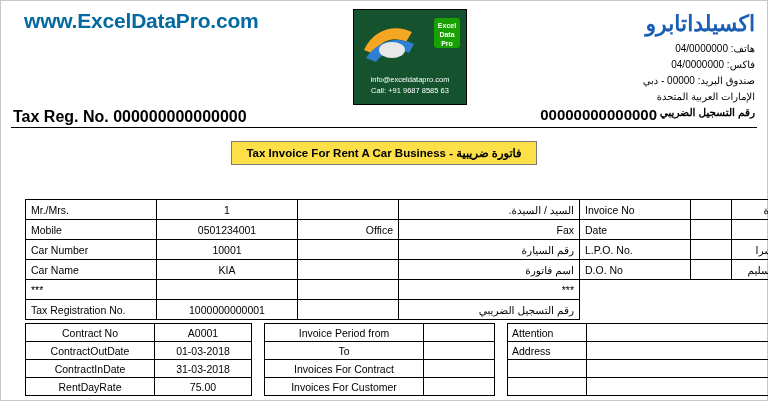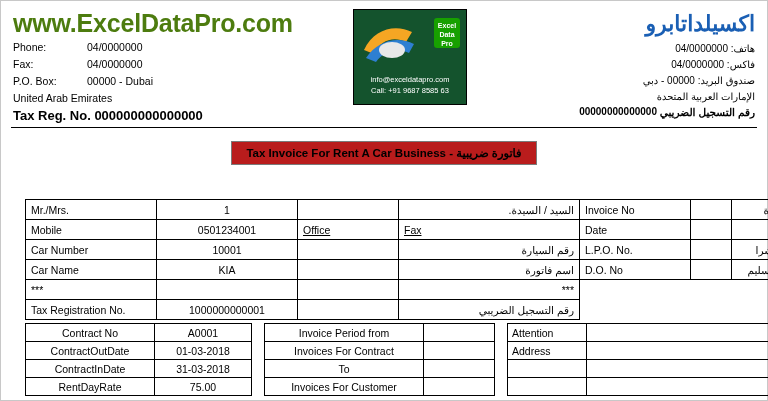--- a/index.html
+++ b/index.html
@@ -23,46 +23,46 @@
     border: 1px solid #c8c8c8;
   }
 
   
   .header {
     position: relative;
     height: 128px;
   }
   .brand {
     position: absolute;
-    left: 12px;
+    left: 23px;
     top: 8px;
-    font-size: 25px;
-    font-weight: bold;
-    color: #4d7c0f;
+    font-size: 21px;
+    font-weight: bold;
+    color: #0369a1;
     letter-spacing: -0.2px;
   }
   .contact-block {
     position: absolute;
     left: 12px;
     top: 38px;
     font-size: 10.5px;
     line-height: 17px;
   }
   .contact-row {
     white-space: nowrap;
   }
   .contact-row .lbl {
     display: inline-block;
     width: 74px;
   }
   .taxreg-left {
     position: absolute;
     left: 12px;
     top: 107px;
-    font-size: 13px;
+    font-size: 16px;
     font-weight: bold;
     white-space: nowrap;
   }
 
   
   .logo {
     position: absolute;
     left: 352px;
     top: 8px;
     width: 114px;
@@ -136,42 +136,42 @@
     right: 12px;
     top: 105px;
     font-size: 10.5px;
     font-weight: bold;
     direction: rtl;
   }
   .ar-taxnum {
     position: absolute;
     right: 110px;
     top: 105px;
-    font-size: 10px;
+    font-size: 15px;
     font-weight: bold;
   }
   .hr-black {
     position: absolute;
     left: 10px;
     right: 10px;
     top: 126px;
     border-top: 1.6px solid #000;
   }
 
   
   .title-wrap {
     position: absolute;
     left: 0;
     top: 140px;
     width: 100%;
     text-align: center;
   }
   .title-box {
     display: inline-block;
-    background: #b91c1c;
+    background: #fde047;
     border: 1px solid #7a7a7a;
     padding: 4px 14px;
     font-size: 11.5px;
     font-weight: bold;
     white-space: nowrap;
   }
   .title-box .ar { direction: rtl; }
 
   
   .info-table {
@@ -187,21 +187,21 @@
     height: 19px;
     padding: 0 5px;
     font-size: 10.5px;
     vertical-align: middle;
     overflow: hidden;
     white-space: nowrap;
   }
   .info-table .en-label { text-align: left; }
   .info-table .ar-label { text-align: right; direction: rtl; margin-top: 10px; }
   .val-c { text-align: center; }
-  .val-l { text-align: left; text-decoration: underline; }
+  .val-l { text-align: right; }
 
   
   .bottom {
     position: absolute;
     left: 24px;
     top: 322px;
     width: 720px;
     display: flex;
     gap: 12px;
   }
@@ -229,34 +229,20 @@
 </style>
 </head>
 <body>
 
 <div class="page">
 
   <div class="header">
 
     <div class="brand">www.ExcelDataPro.com</div>
 
-    <div class="contact-block">
-      <div class="contact-row">
-        <span class="lbl">Phone:</span><span>04/0000000</span>
-      </div>
-      <div class="contact-row">
-        <span class="lbl">Fax:</span><span>04/0000000</span>
-      </div>
-      <div class="contact-row">
-        <span class="lbl">P.O. Box:</span><span>00000 - Dubai</span>
-      </div>
-      <div class="contact-row">
-        <span>United Arab Emirates</span>
-      </div>
-    </div>
 
     <div class="taxreg-left">Tax Reg. No. 000000000000000</div>
 
     <div class="logo">
       <div class="logo-img">
         <svg class="logo-swoosh" viewBox="0 0 74 44">
           <path d="M2 30 C 12 8, 34 4, 50 12 L 44 22 C 32 16, 18 20, 12 34 Z" fill="#f5a623"></path>
           <path d="M4 38 C 16 20, 36 16, 52 24 L 47 33 C 34 27, 22 31, 14 42 Z" fill="#2e7fd1"></path>
           <ellipse cx="30" cy="30" rx="13" ry="8" fill="#e8e8e8"></ellipse>
         </svg>
@@ -367,25 +353,25 @@
     </tbody>
       </table>
 
     <table class="tbl t2">
       <tbody>
           <tr>
         <td class="c1">Invoice Period from</td>
         <td class="c2"></td>
       </tr>
       <tr>
+        <td class="c1">To</td>
+        <td class="c2"></td>
+      </tr>
+      <tr>
         <td class="c1">Invoices For Contract</td>
-        <td class="c2"></td>
-      </tr>
-      <tr>
-        <td class="c1">To</td>
         <td class="c2"></td>
       </tr>
       <tr>
         <td class="c1">Invoices For Customer</td>
         <td class="c2"></td>
       </tr>
     </tbody>
       </table>
 
     <table class="tbl t3">

